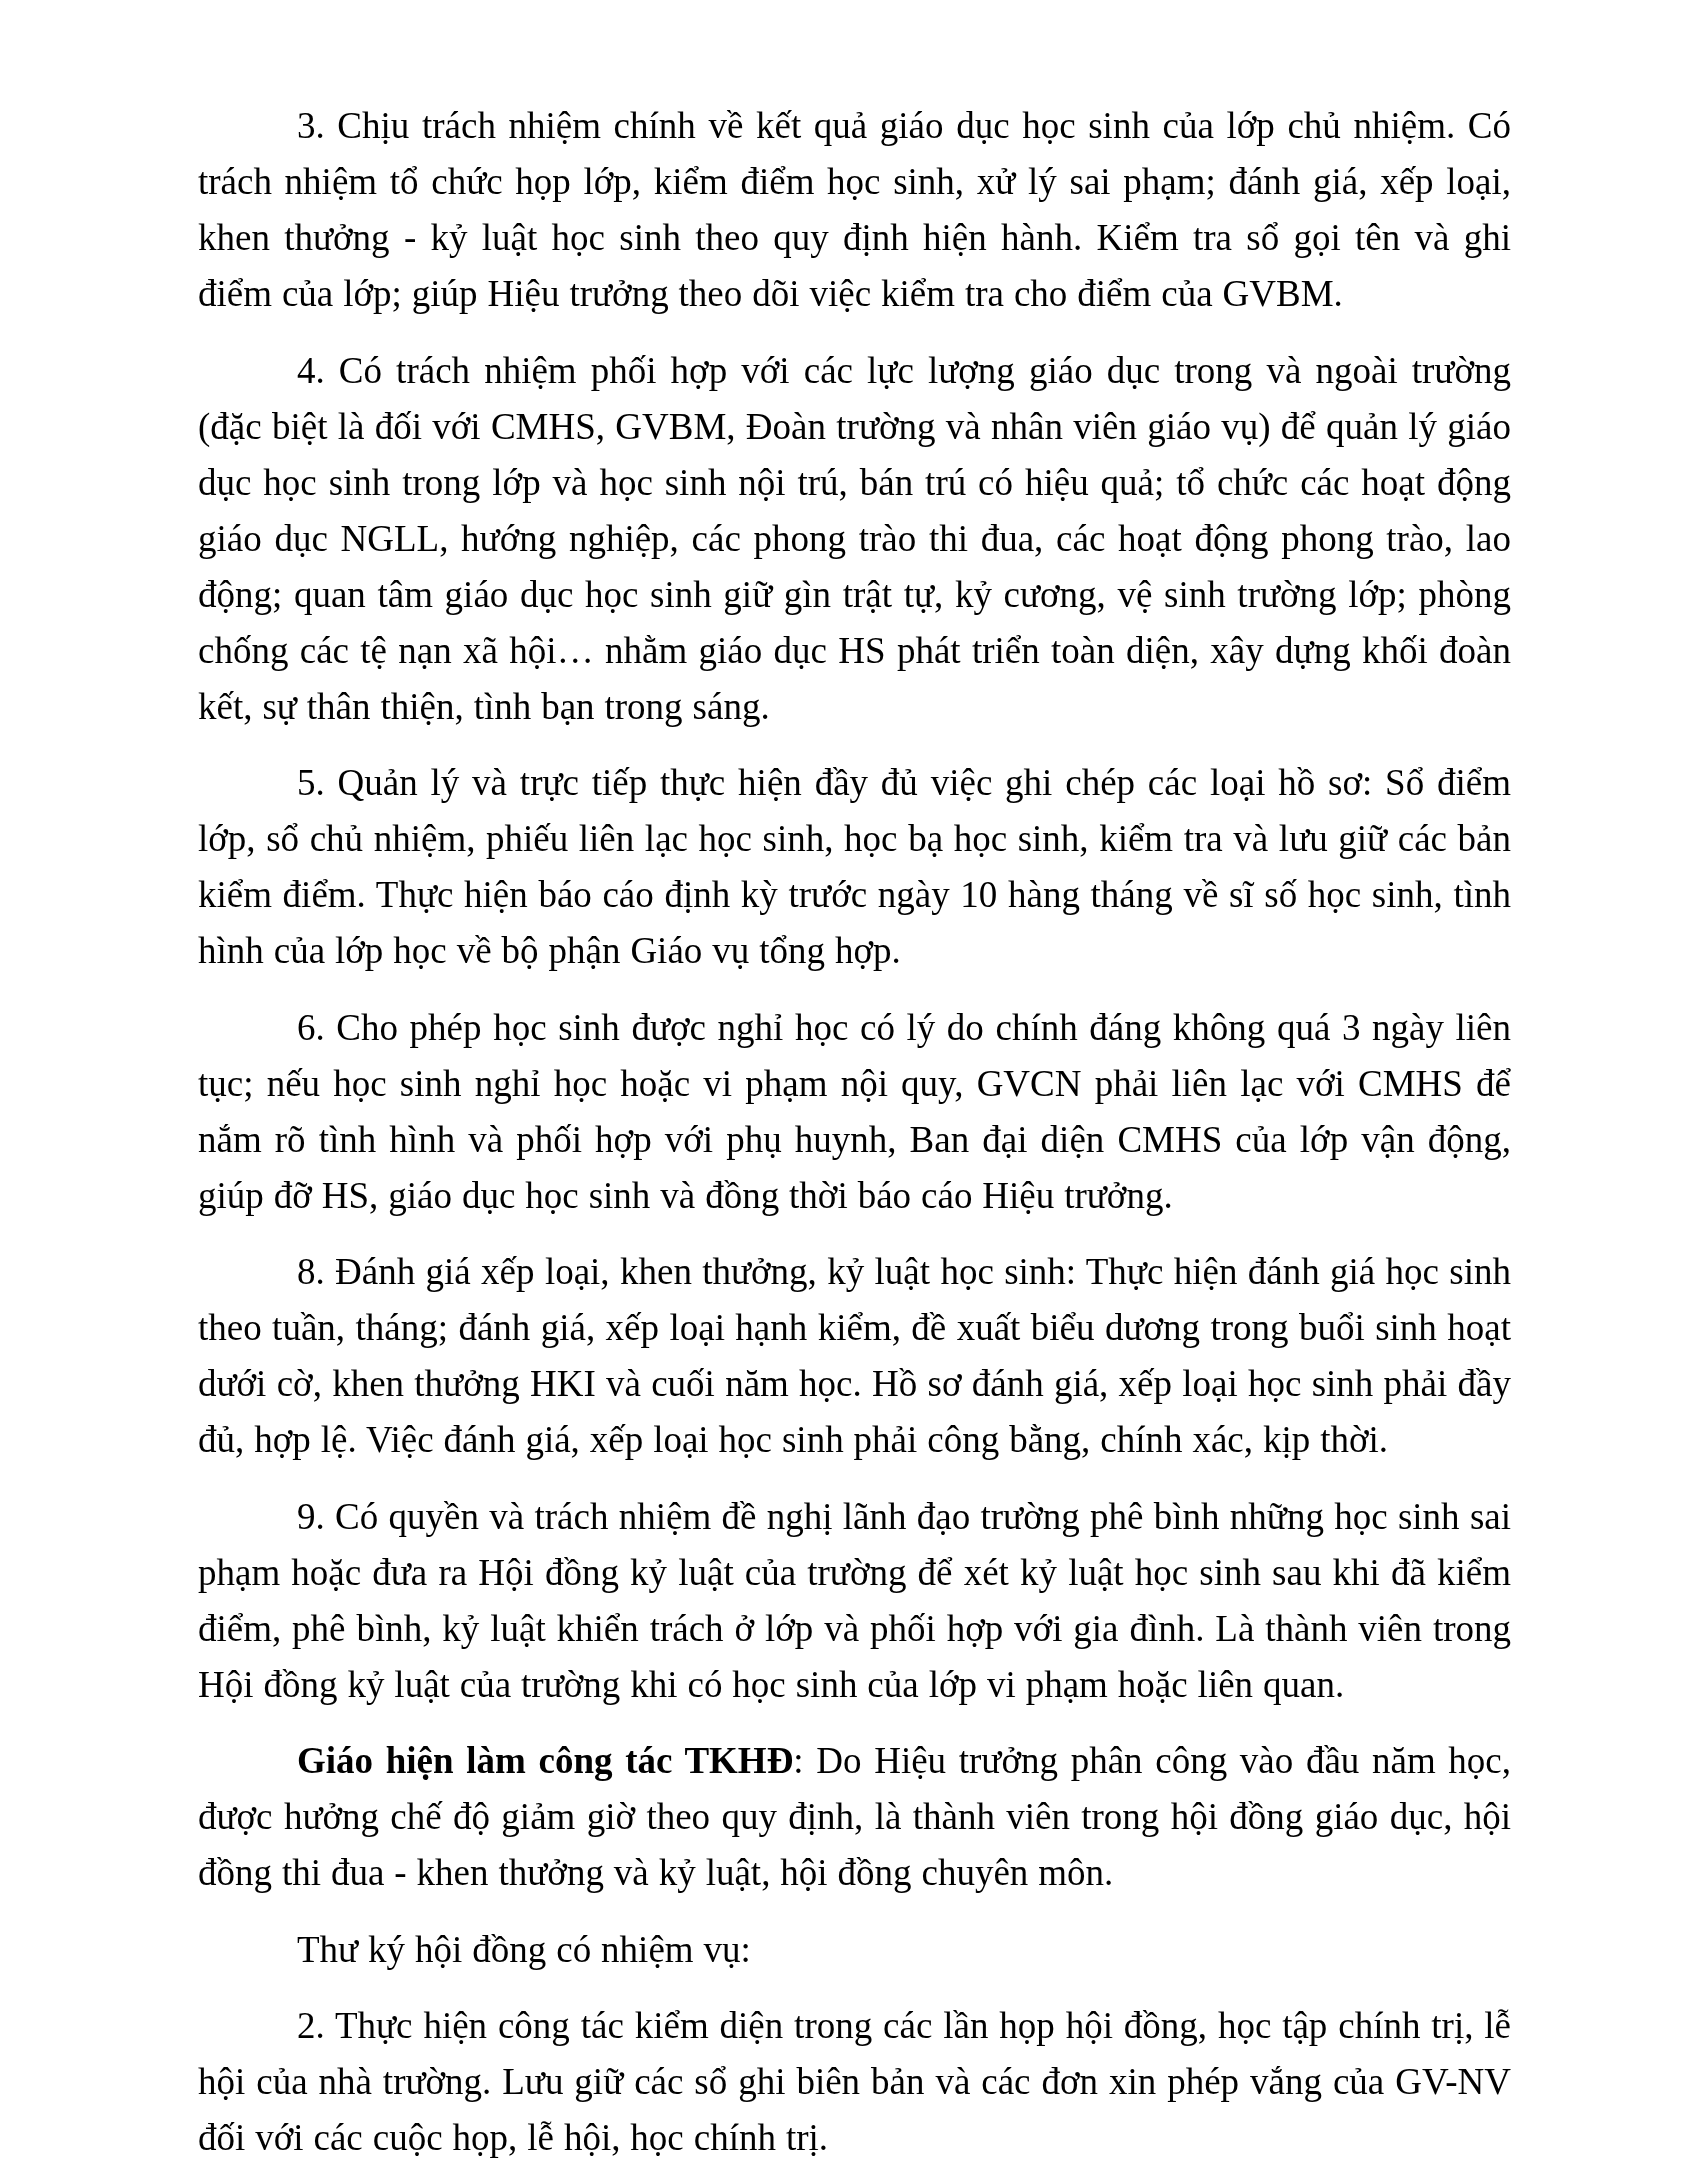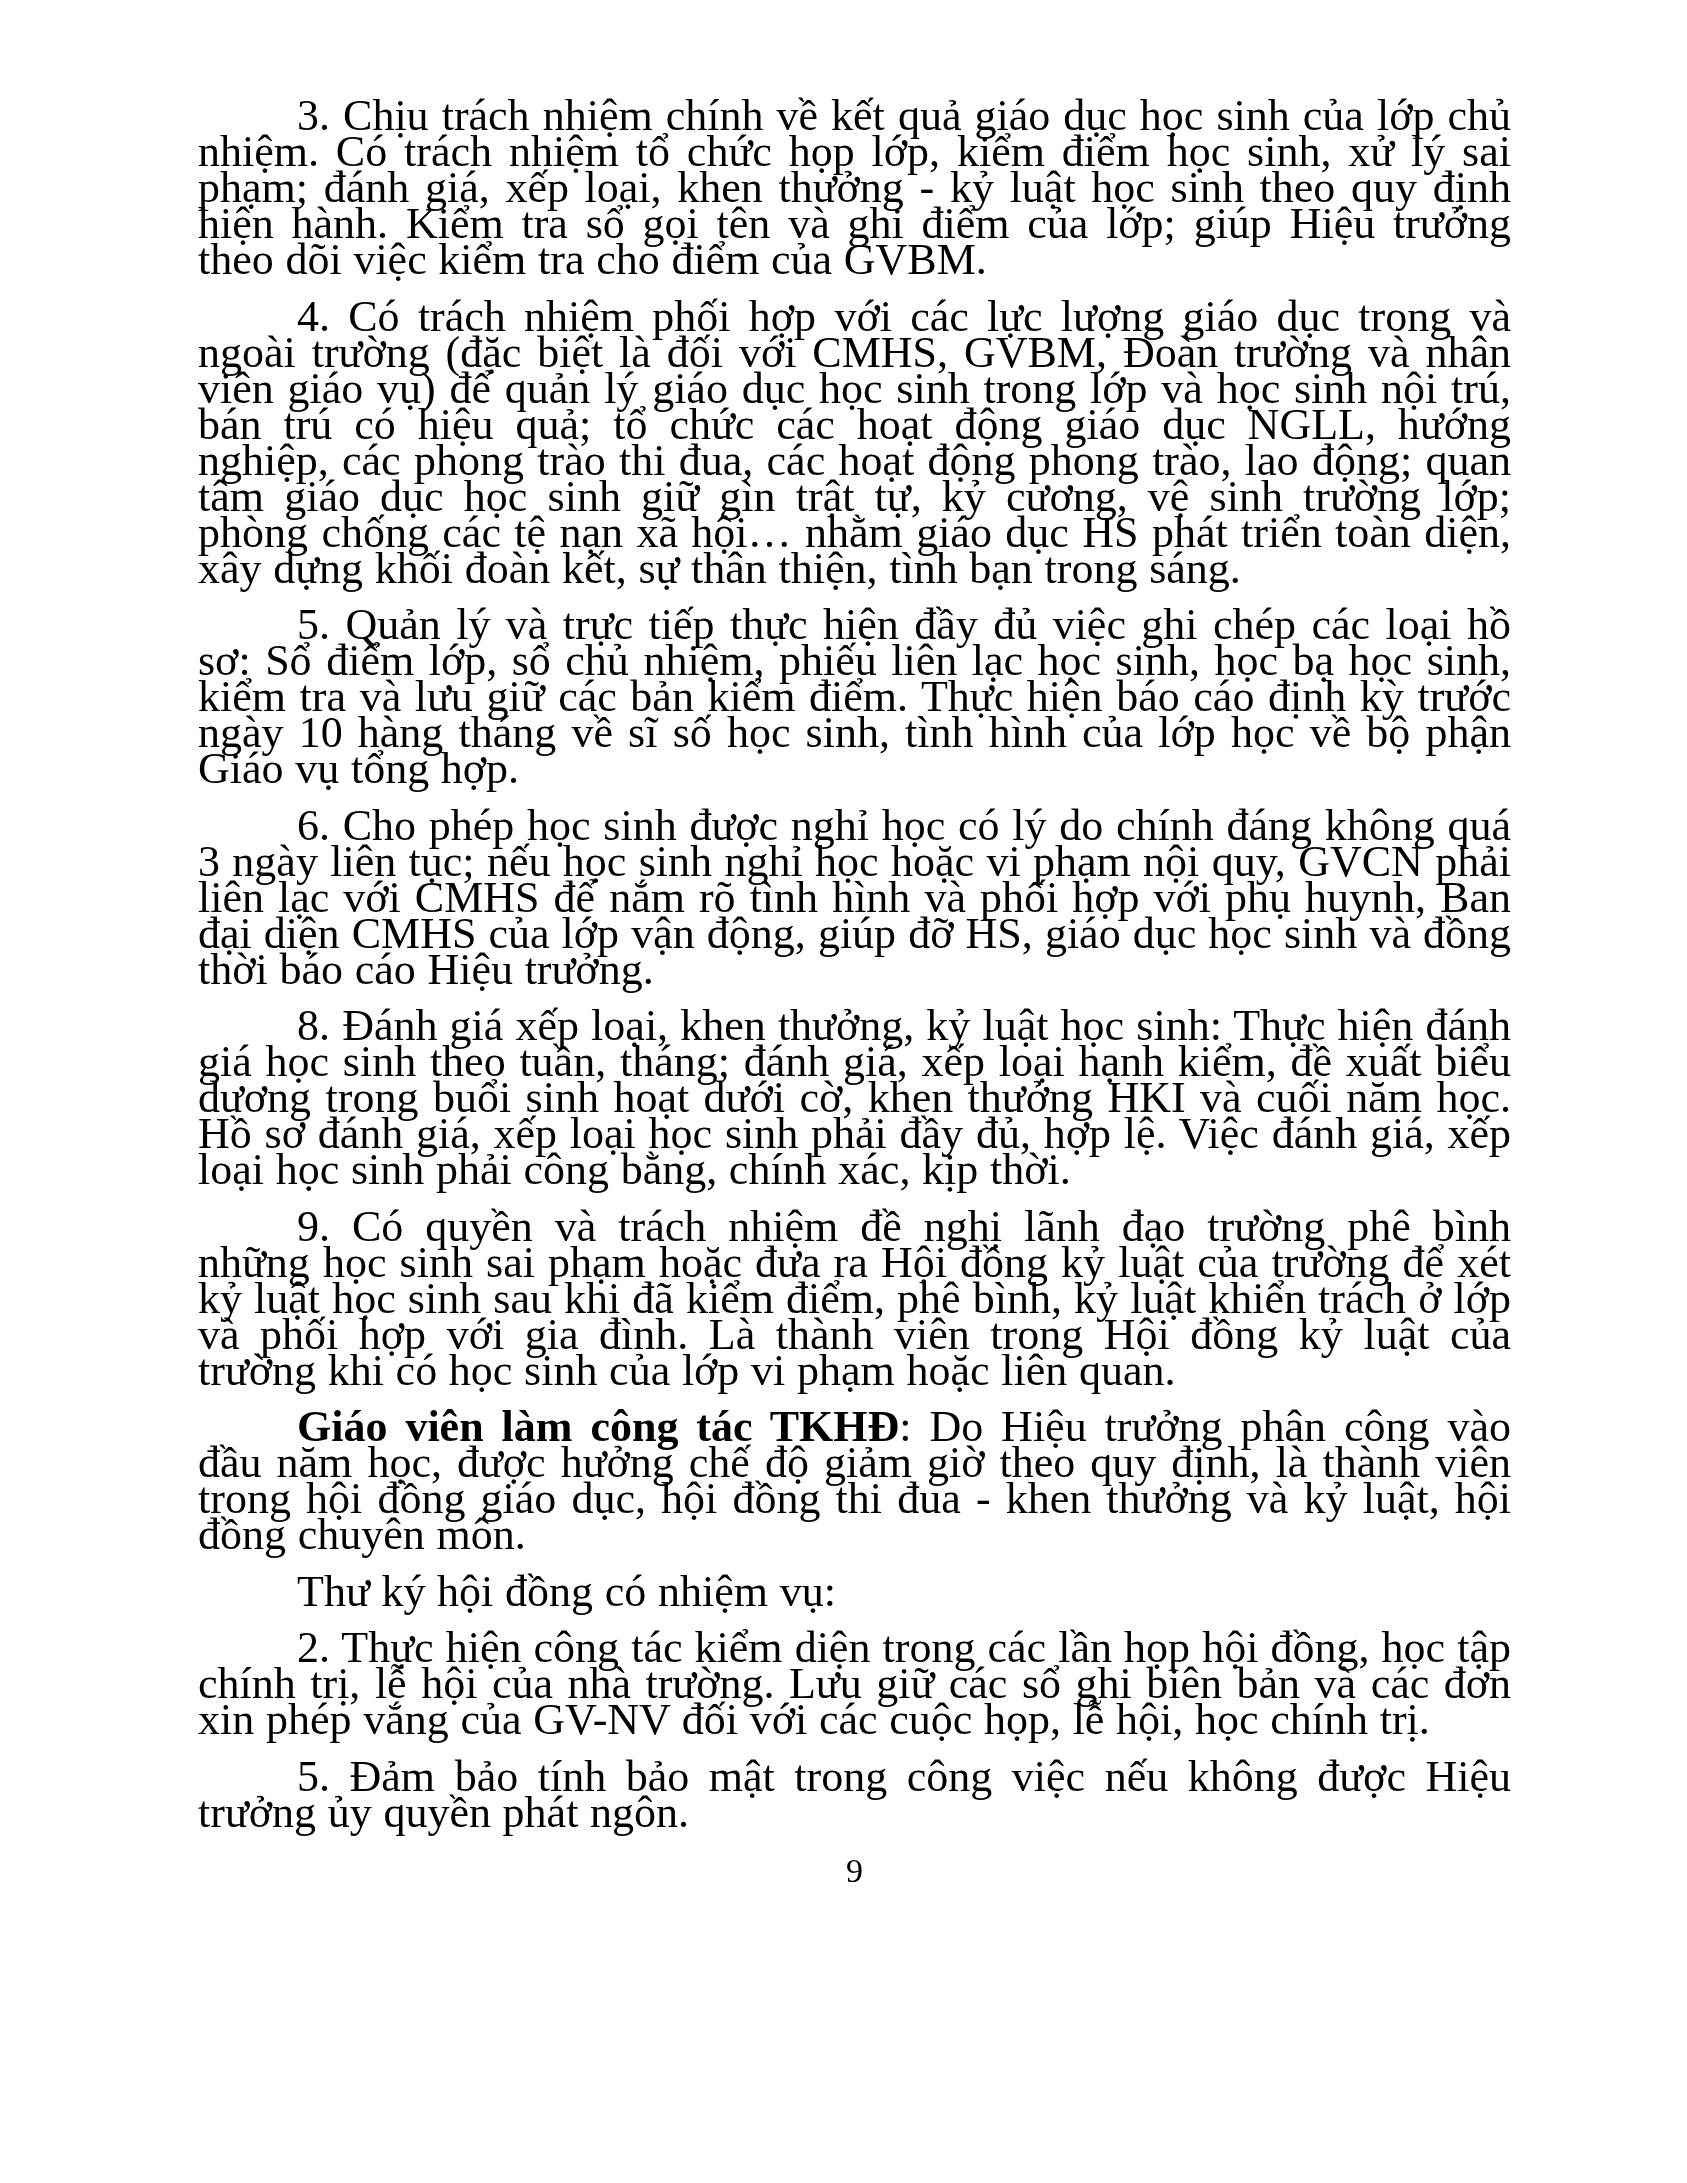--- a/index.html
+++ b/index.html
@@ -17,22 +17,22 @@
     font-family: "Liberation Serif", "DejaVu Serif", serif;
     overflow: hidden;
   }
   .content {
     position: absolute;
     top: 98px;
     left: 198px;
     width: 1313px;
   }
   .para {
-    font-size: 44px;
-    line-height: 36px;
+    font-size: 37px;
+    line-height: 56px;
     text-align: justify;
     text-indent: 99px;
     margin: 0 0 20.5px 0;
     word-spacing: 0.7px;
   }
   .para b {
     font-weight: bold;
   }
   .page-number {
     width: 100%;
@@ -47,21 +47,21 @@
 
 <div class="page">
   <div class="content">
     <div>
         <p class="para">3. Chịu trách nhiệm chính về kết quả giáo dục học sinh của lớp chủ nhiệm. Có trách nhiệm tổ chức họp lớp, kiểm điểm học sinh, xử lý sai phạm; đánh giá, xếp loại, khen thưởng - kỷ luật học sinh theo quy định hiện hành. Kiểm tra sổ gọi tên và ghi điểm của lớp; giúp Hiệu trưởng theo dõi việc kiểm tra cho điểm của GVBM.</p>
         <p class="para">4. Có trách nhiệm phối hợp với các lực lượng giáo dục trong và ngoài trường (đặc biệt là đối với CMHS, GVBM, Đoàn trường và nhân viên giáo vụ) để quản lý giáo dục học sinh trong lớp và học sinh nội trú, bán trú có hiệu quả; tổ chức các hoạt động giáo dục NGLL, hướng nghiệp, các phong trào thi đua, các hoạt động phong trào, lao động; quan tâm giáo dục học sinh giữ gìn trật tự, kỷ cương, vệ sinh trường lớp; phòng chống các tệ nạn xã hội… nhằm giáo dục HS phát triển toàn diện, xây dựng khối đoàn kết, sự thân thiện, tình bạn trong sáng.</p>
         <p class="para">5. Quản lý và trực tiếp thực hiện đầy đủ việc ghi chép các loại hồ sơ: Sổ điểm lớp, sổ chủ nhiệm, phiếu liên lạc học sinh, học bạ học sinh, kiểm tra và lưu giữ các bản kiểm điểm. Thực hiện báo cáo định kỳ trước ngày 10 hàng tháng về sĩ số học sinh, tình hình của lớp học về bộ phận Giáo vụ tổng hợp.</p>
         <p class="para">6. Cho phép học sinh được nghỉ học có lý do chính đáng không quá 3 ngày liên tục; nếu học sinh nghỉ học hoặc vi phạm nội quy, GVCN phải liên lạc với CMHS để nắm rõ tình hình và phối hợp với phụ huynh, Ban đại diện CMHS của lớp vận động, giúp đỡ HS, giáo dục học sinh và đồng thời báo cáo Hiệu trưởng.</p>
         <p class="para">8. Đánh giá xếp loại, khen thưởng, kỷ luật học sinh: Thực hiện đánh giá học sinh theo tuần, tháng; đánh giá, xếp loại hạnh kiểm, đề xuất biểu dương trong buổi sinh hoạt dưới cờ, khen thưởng HKI và cuối năm học. Hồ sơ đánh giá, xếp loại học sinh phải đầy đủ, hợp lệ. Việc đánh giá, xếp loại học sinh phải công bằng, chính xác, kịp thời.</p>
         <p class="para">9. Có quyền và trách nhiệm đề nghị lãnh đạo trường phê bình những học sinh sai phạm hoặc đưa ra Hội đồng kỷ luật của trường để xét kỷ luật học sinh sau khi đã kiểm điểm, phê bình, kỷ luật khiển trách ở lớp và phối hợp với gia đình. Là thành viên trong Hội đồng kỷ luật của trường khi có học sinh của lớp vi phạm hoặc liên quan.</p>
-        <p class="para"><b>Giáo viên làm công tác TKHĐ</b>: Do Hiệu trưởng phân công vào đầu năm học, được hưởng chế độ giảm giờ theo quy định, là thành viên trong hội đồng giáo dục, hội đồng thi đua - khen thưởng và kỷ luật, hội đồng chuyên môn.</p>
+        <p class="para"><b>Giáo hiện làm công tác TKHĐ</b>: Do Hiệu trưởng phân công vào đầu năm học, được hưởng chế độ giảm giờ theo quy định, là thành viên trong hội đồng giáo dục, hội đồng thi đua - khen thưởng và kỷ luật, hội đồng chuyên môn.</p>
         <p class="para">Thư ký hội đồng có nhiệm vụ:</p>
         <p class="para">2. Thực hiện công tác kiểm diện trong các lần họp hội đồng, học tập chính trị, lễ hội của nhà trường. Lưu giữ các sổ ghi biên bản và các đơn xin phép vắng của GV-NV đối với các cuộc họp, lễ hội, học chính trị.</p>
         <p class="para">5. Đảm bảo tính bảo mật trong công việc nếu không được Hiệu trưởng ủy quyền phát ngôn.</p>
       </div>
     <div class="page-number">9</div>
   </div>
 </div>
 
 
 </body></html>

